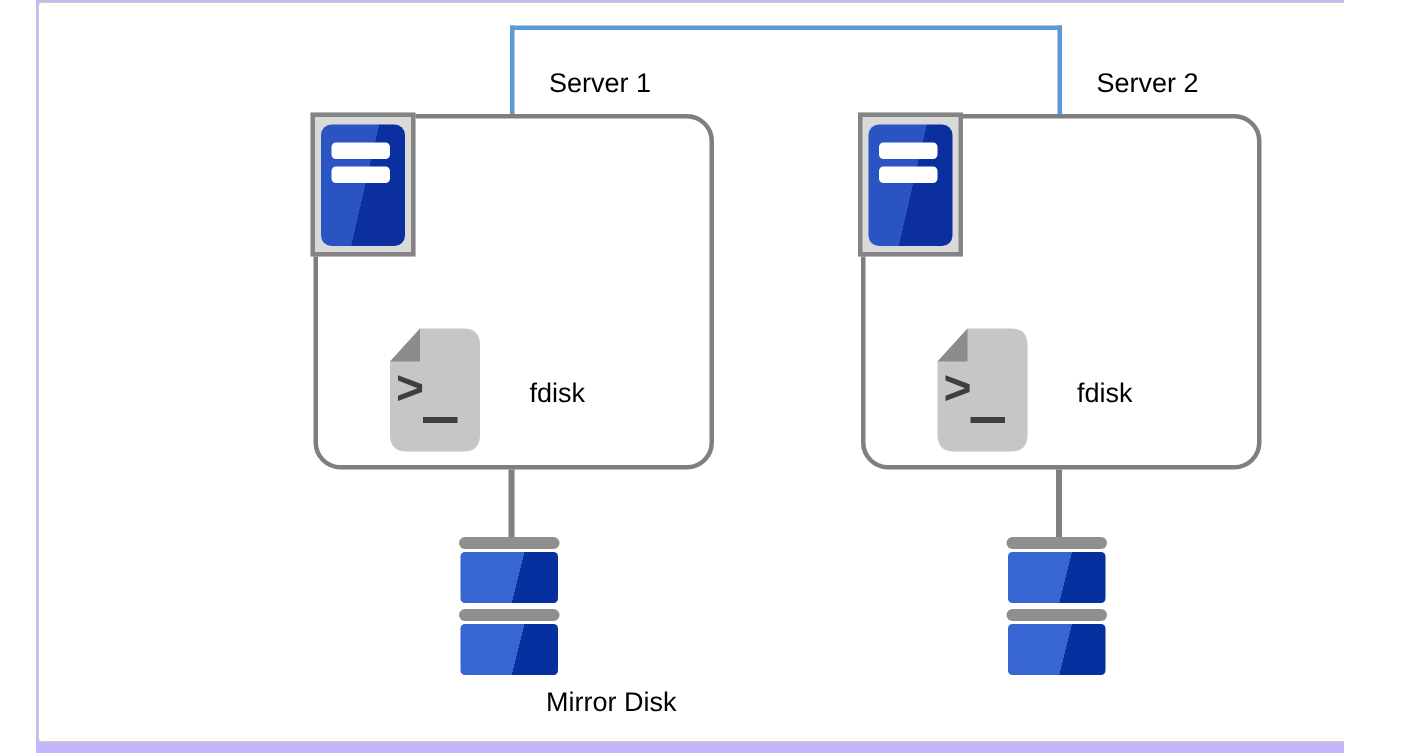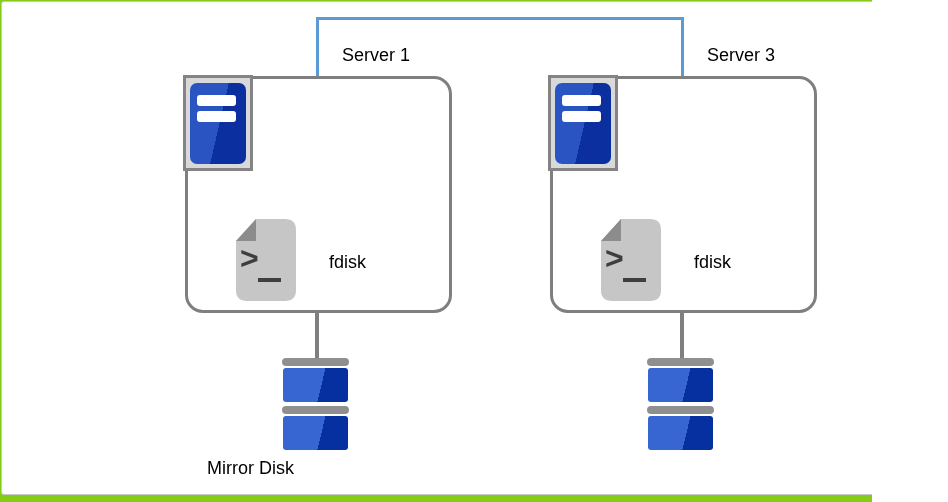--- a/index.html
+++ b/index.html
@@ -1,18 +1,18 @@
 <!DOCTYPE html>
 <html style="--frame: #c9c9c9; --link-blue: #5b9bd5; --box-border: #7f7f7f; --badge-fill: #d9d9d9; --badge-border: #848484; --tower-light: #2a54c2; --tower-dark: #0b2f9e; --doc-body: #c6c6c6; --doc-fold: #8c8c8c; --glyph-dark: #3e3e3e; --disk-light: #3766d2; --disk-dark: #06309f; --disk-cap: #8f8f8f; --stem-gray: #7f7f7f;"><head>
 <meta charset="utf-8">
 <style>
   html,body{margin:0;padding:0;background:#fff;}
   .stage{
-    position:relative;width:872px;height:502px;overflow:hidden;background:#84cc16;
-    font-family:"Liberation Sans",sans-serif;color:#000;
+    position:relative;width:872px;height:502px;overflow:hidden;background:#c4b5fd;
+    font-family:"Liberation Sans",sans-serif;color:#000;margin-left:24px;
   }
   .stage *{position:absolute;box-sizing:border-box;}
   .canvas-frame{
     left:1px;top:1px;width:945px;height:494px;
     border:1px solid var(--frame, #c9c9c9);border-radius:3px;background:#fff;
   }
   .link-line{
     left:316px;top:17px;width:368px;height:60px;
     border:3px solid var(--link-blue, #5b9bd5);border-bottom:none;
   }
@@ -48,21 +48,21 @@
   .tool-label{left:146px;top:251px;font-size:18px;line-height:22px;white-space:nowrap;}
   .stem{left:132px;top:313px;width:4px;height:46px;background:var(--stem-gray, #7f7f7f);}
   .disk{left:99px;top:358px;width:67px;height:92px;}
   .disk .cap{left:0;width:67px;height:8px;border-radius:4px;background:var(--disk-cap, #8f8f8f);}
   .cap.c1{top:0;} .cap.c2{top:48px;}
   .disk .platter{
     left:1px;width:65px;height:34px;border-radius:3px;
     background:linear-gradient(104deg, var(--disk-light, #3766d2) 0 58%, var(--disk-dark, #06309f) 58%);
   }
   .platter.p1{top:10px;} .platter.p2{top:58px;}
-  .disk-label{left:24px;top:457px;width:220px;text-align:left;font-size:18px;line-height:22px;}
+  .disk-label{left:24px;top:457px;width:220px;text-align:right;font-size:18px;line-height:22px;}
 </style>
 </head>
 <body>
 
 <div class="stage">
   <div class="canvas-frame"></div>
 
   <div class="link-line"></div>
 
   <div class="server-group g1">
@@ -87,21 +87,21 @@
     <div class="disk">
       <div class="cap c1"></div>
       <div class="platter p1"></div>
       <div class="cap c2"></div>
       <div class="platter p2"></div>
     </div>
     <div class="disk-label">Mirror Disk</div>
   </div>
 
   <div class="server-group g2">
-    <div class="server-label">Server 3</div>
+    <div class="server-label">Server 2</div>
     <div class="server-box"></div>
     <div class="badge">
       <div class="tower">
         <div class="bar b1"></div>
         <div class="bar b2"></div>
       </div>
     </div>
     <div class="doc-icon">
       <svg width="62" height="84" viewBox="0 0 62 84">
         <path d="M21 1 H50 Q61 1 61 12 V72 Q61 83 50 83 H12 Q1 83 1 72 V23 Z" fill="#c6c6c6"></path>

